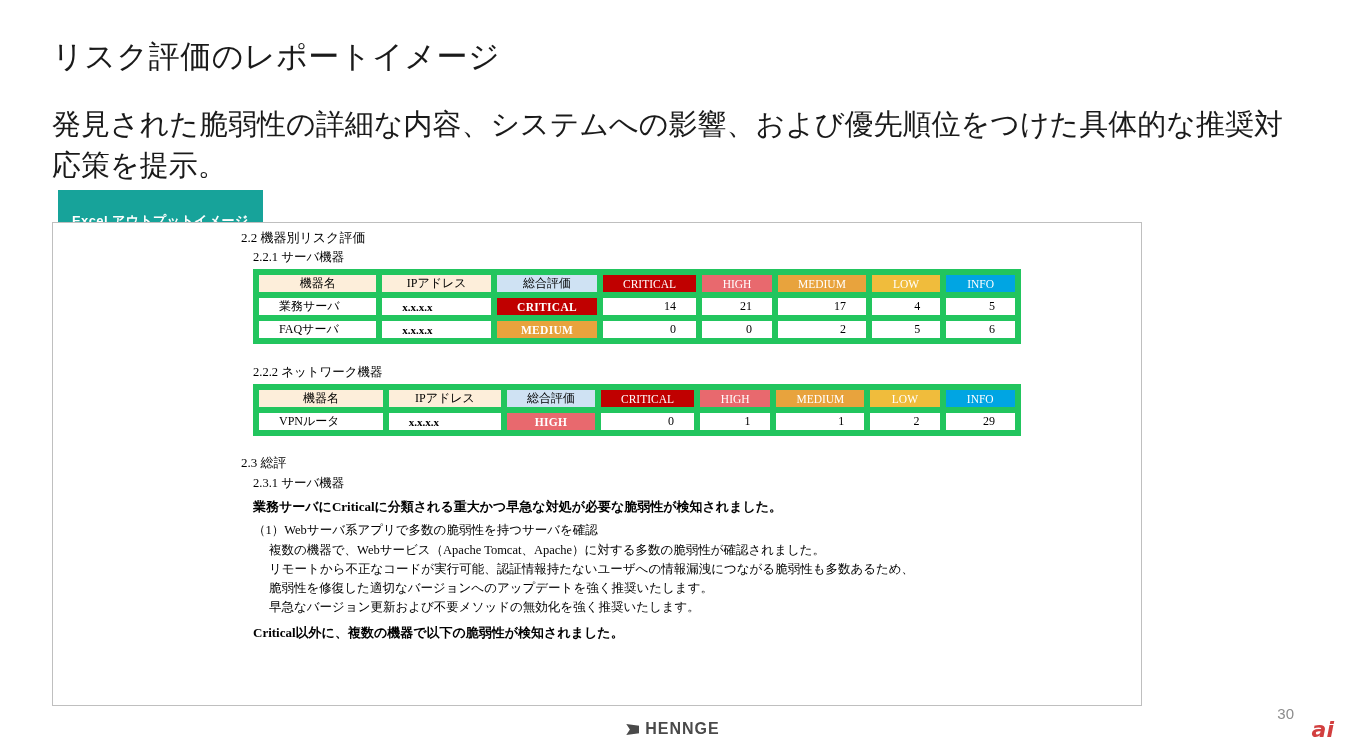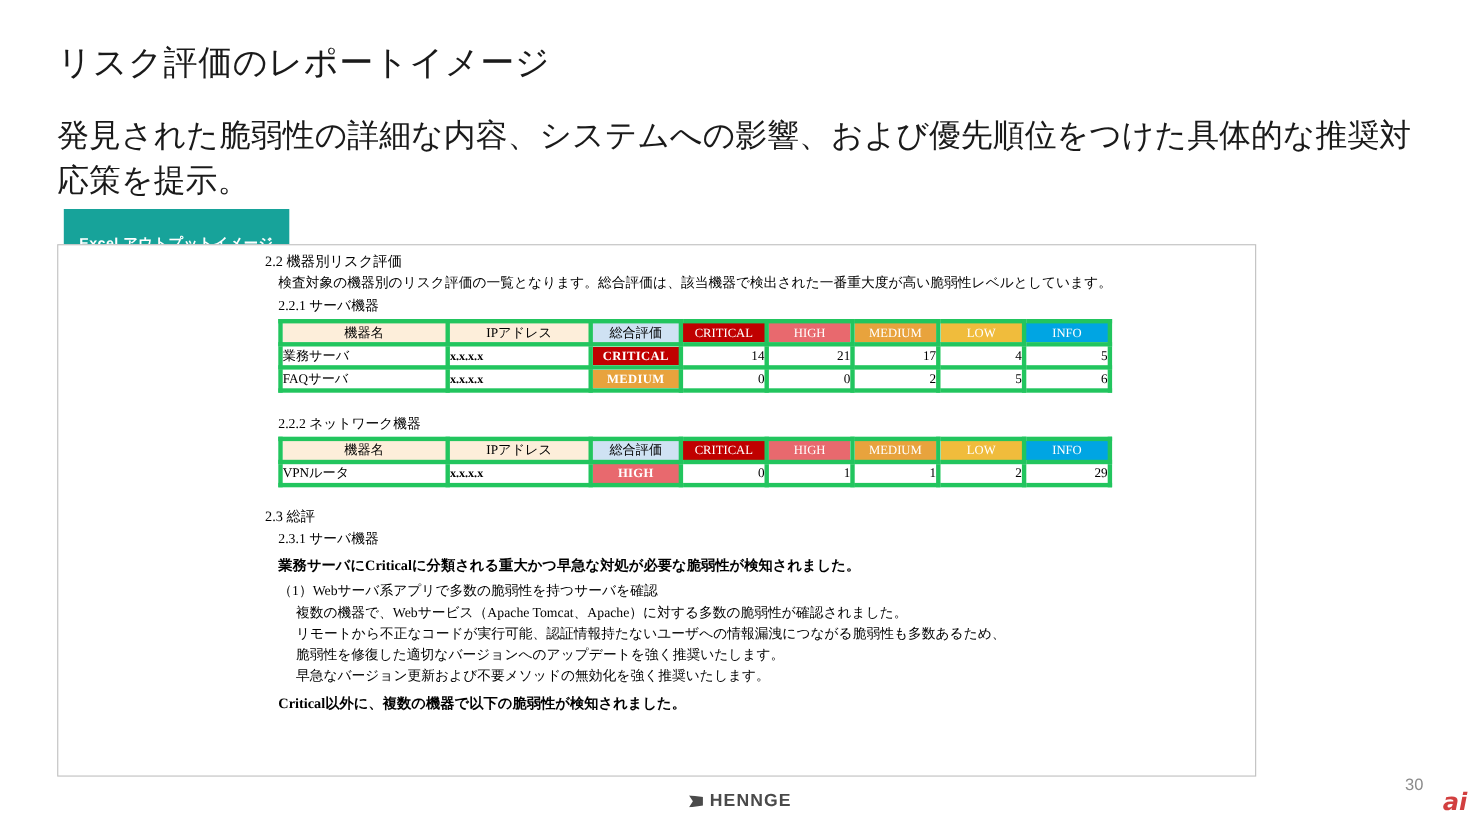--- a/index.html
+++ b/index.html
@@ -82,23 +82,23 @@
   .l2 { margin: 2px 0 3px 12px; font-size: 12.5px; }
 
   table.risk {
     border-collapse: collapse;
     margin-left: 12px;
     font-family: "Liberation Serif", serif;
     font-size: 12px;
     table-layout: fixed;
   }
   table.risk th, table.risk td {
-    border: 4px solid #22c55e;
+    border: 6px solid #22c55e;
     height: 19px;
-    padding: 0 0;
+    padding: 0 20px;
     box-sizing: border-box;
     white-space: nowrap;
     overflow: hidden;
   }
   .col-name { width: 152px; }
   .col-ip { width: 130px; }
   .col-total { width: 82px; }
   .col-num { width: 78px; }
 
   th.h-name, th.h-ip {
@@ -218,21 +218,20 @@
   <div class="page-title">リスク評価のレポートイメージ</div>
 
   <div class="lead">発見された脆弱性の詳細な内容、システムへの影響、および優先順位をつけた具体的な推奨対応策を提示。</div>
 
   <div class="badge">Excel アウトプットイメージ</div>
 
   <div class="excel-frame">
     <div class="doc">
 
       <div class="l1">2.2 機器別リスク評価</div>
-      <div class="l1-body">検査対象の機器別のリスク評価の一覧となります。総合評価は、該当機器で検出された一番重大度が高い脆弱性レベルとしています。</div>
       <div class="l2">2.2.1 サーバ機器</div>
 
       <table class="risk">
         <thead>
           <tr>
             <th class="h-name col-name">機器名</th>
             <th class="h-ip col-ip">IPアドレス</th>
             <th class="h-total col-total">総合評価</th>
             <th class="h-critical col-num">CRITICAL</th>
             <th class="h-high col-num">HIGH</th>

